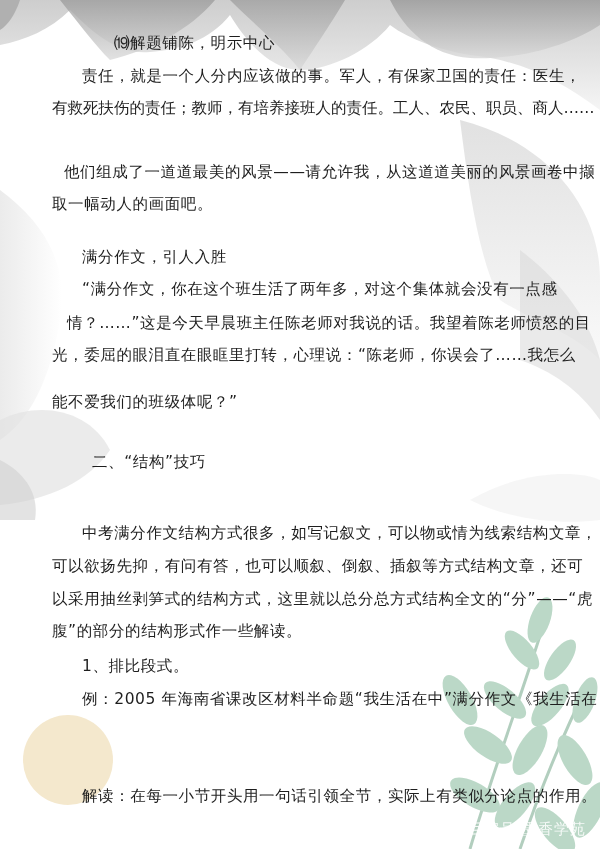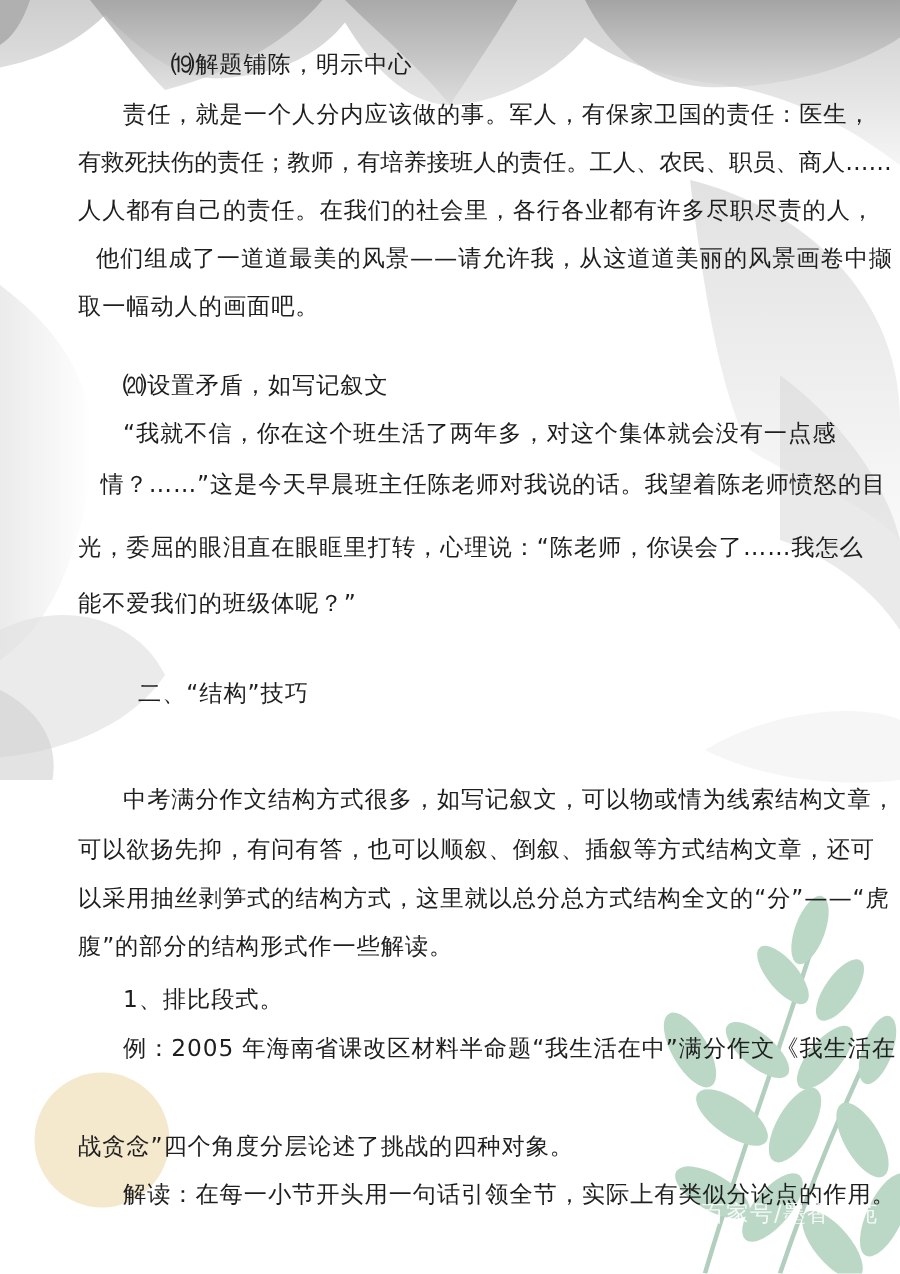--- a/index.html
+++ b/index.html
@@ -10,21 +10,21 @@
       color: #1e1e1e;
     }
     .bg { position: absolute; inset: 0; overflow: hidden; z-index: 0; }
     .bg svg { position: absolute; left: 0; top: 0; }
     .page { position: absolute; inset: 0; z-index: 1; }
     .line {
       position: absolute; font-size: 15.5px; letter-spacing: 0.6px;
       white-space: nowrap; line-height: 20px;
     }
     .watermark {
-      position: absolute; right: 14px; bottom: 30px; font-size: 15px;
+      position: absolute; right: 14px; bottom: 10px; font-size: 15px;
       color: rgba(255,255,255,0.85); letter-spacing: 1px; z-index: 2;
     }
   </style>
 </head>
 <body>
 
 <div class="bg">
   <svg width="600" height="849" viewBox="0 0 600 849">
     <defs>
       <linearGradient id="g1" x1="0" y1="0" x2="0" y2="1">
@@ -76,37 +76,35 @@
       <ellipse cx="590" cy="810" rx="12" ry="30" transform="rotate(25 590 810)"></ellipse>
       <ellipse cx="555" cy="830" rx="12" ry="28" transform="rotate(-40 555 830)"></ellipse>
     </g>
   </svg>
 </div>
 
 <div class="page">
   <div class="line" style="left:82px;top:33px;margin-left:32px;">⒆解题铺陈，明示中心</div>
   <div class="line" style="left:82px;top:66px;">责任，就是一个人分内应该做的事。军人，有保家卫国的责任：医生，</div>
   <div class="line" style="left:52px;top:98px;letter-spacing:0px;">有救死扶伤的责任；教师，有培养接班人的责任。工人、农民、职员、商人……</div>
-  <div class="line" style="left:52px;top:130px;">人人都有自己的责任。在我们的社会里，各行各业都有许多尽职尽责的人，</div>
   <div class="line" style="left:52px;top:162px;margin-left:12px;">他们组成了一道道最美的风景——请允许我，从这道道美丽的风景画卷中撷</div>
   <div class="line" style="left:52px;top:194px;">取一幅动人的画面吧。</div>
 
-  <div class="line" style="left:82px;top:247px;">⒇设置矛盾，如写记叙文</div>
-  <div class="line" style="left:82px;top:279px;">“我就不信，你在这个班生活了两年多，对这个集体就会没有一点感</div>
+  <div class="line" style="left:82px;top:247px;">满分作文，引人入胜</div>
+  <div class="line" style="left:82px;top:279px;">“满分作文，你在这个班生活了两年多，对这个集体就会没有一点感</div>
   <div class="line" style="left:52px;top:313px;margin-left:15px;">情？……”这是今天早晨班主任陈老师对我说的话。我望着陈老师愤怒的目</div>
-  <div class="line" style="left:52px;top:355px;">光，委屈的眼泪直在眼眶里打转，心理说：“陈老师，你误会了……我怎么</div>
+  <div class="line" style="left:52px;top:345px;">光，委屈的眼泪直在眼眶里打转，心理说：“陈老师，你误会了……我怎么</div>
   <div class="line" style="left:52px;top:392px;">能不爱我们的班级体呢？”</div>
 
   <div class="line" style="left:82px;top:523px;">中考满分作文结构方式很多，如写记叙文，可以物或情为线索结构文章，</div>
 
   <div class="line" style="left:92px;top:452px;">二、“结构”技巧</div>
   <div class="line" style="left:52px;top:556px;">可以欲扬先抑，有问有答，也可以顺叙、倒叙、插叙等方式结构文章，还可</div>
   <div class="line" style="left:52px;top:589px;">以采用抽丝剥笋式的结构方式，这里就以总分总方式结构全文的“分”——“虎</div>
   <div class="line" style="left:52px;top:621px;text-align:center;">腹”的部分的结构形式作一些解读。</div>
 
   <div class="line" style="left:82px;top:656px;">1、排比段式。</div>
   <div class="line" style="left:82px;top:689px;">例：2005 年海南省课改区材料半命题“我生活在中”满分作文《我生活在</div>
-  <div class="line" style="left:52px;top:754px;">战贪念”四个角度分层论述了挑战的四种对象。</div>
 
   <div class="line" style="left:82px;top:786px;text-align:right;">解读：在每一小节开头用一句话引领全节，实际上有类似分论点的作用。</div>
 </div>
 
 <div class="watermark">百家号/墨香学苑</div>
 
 </body></html>

